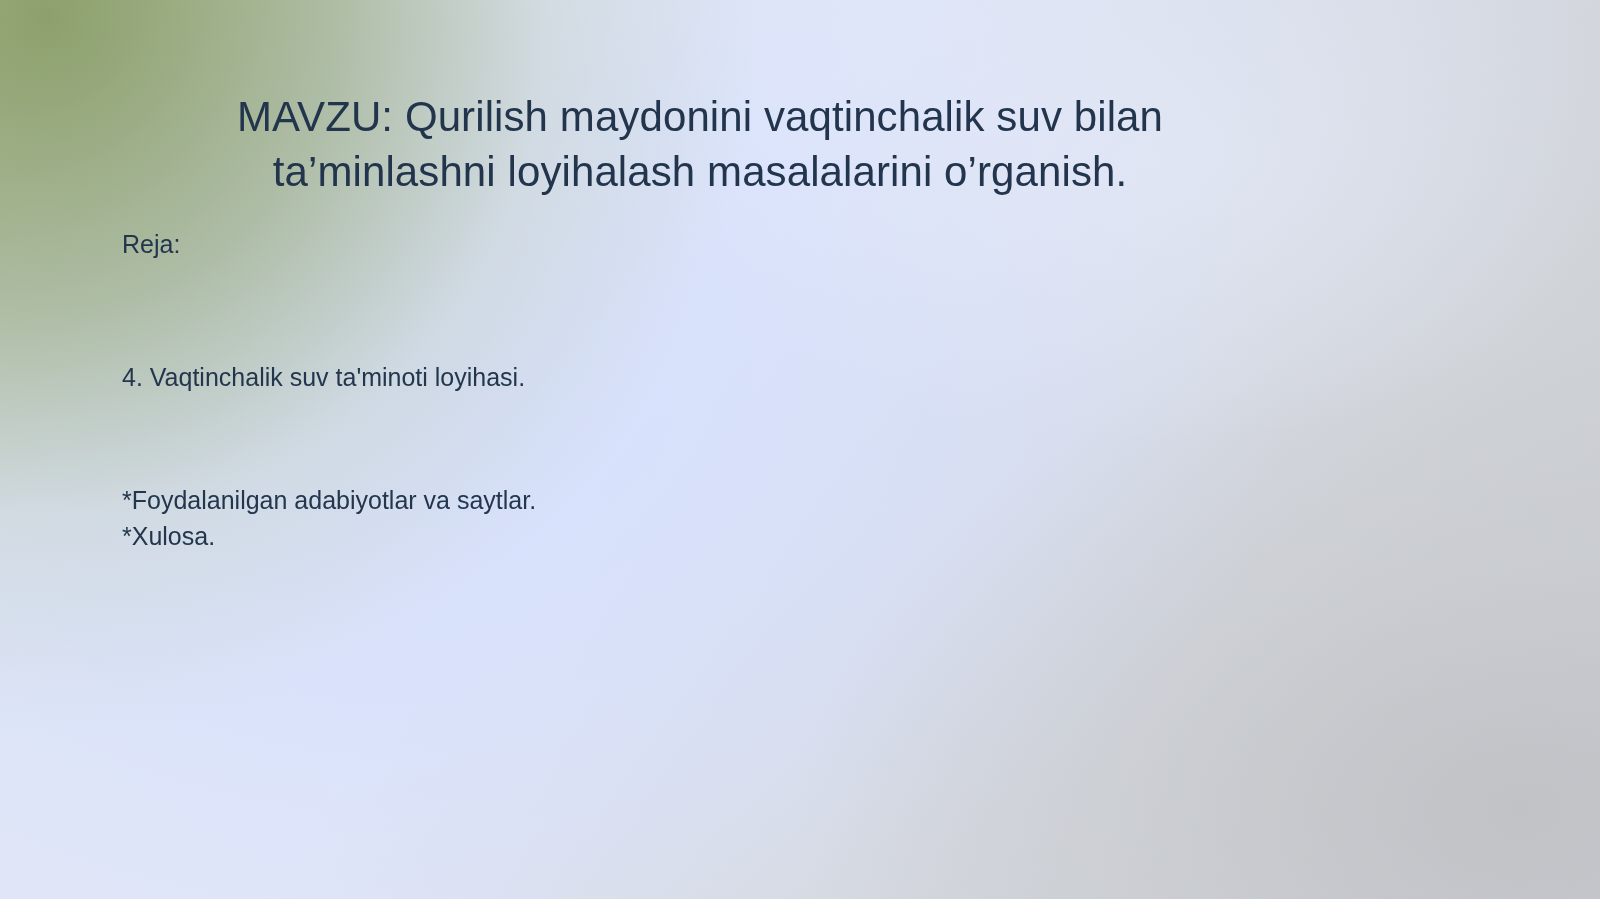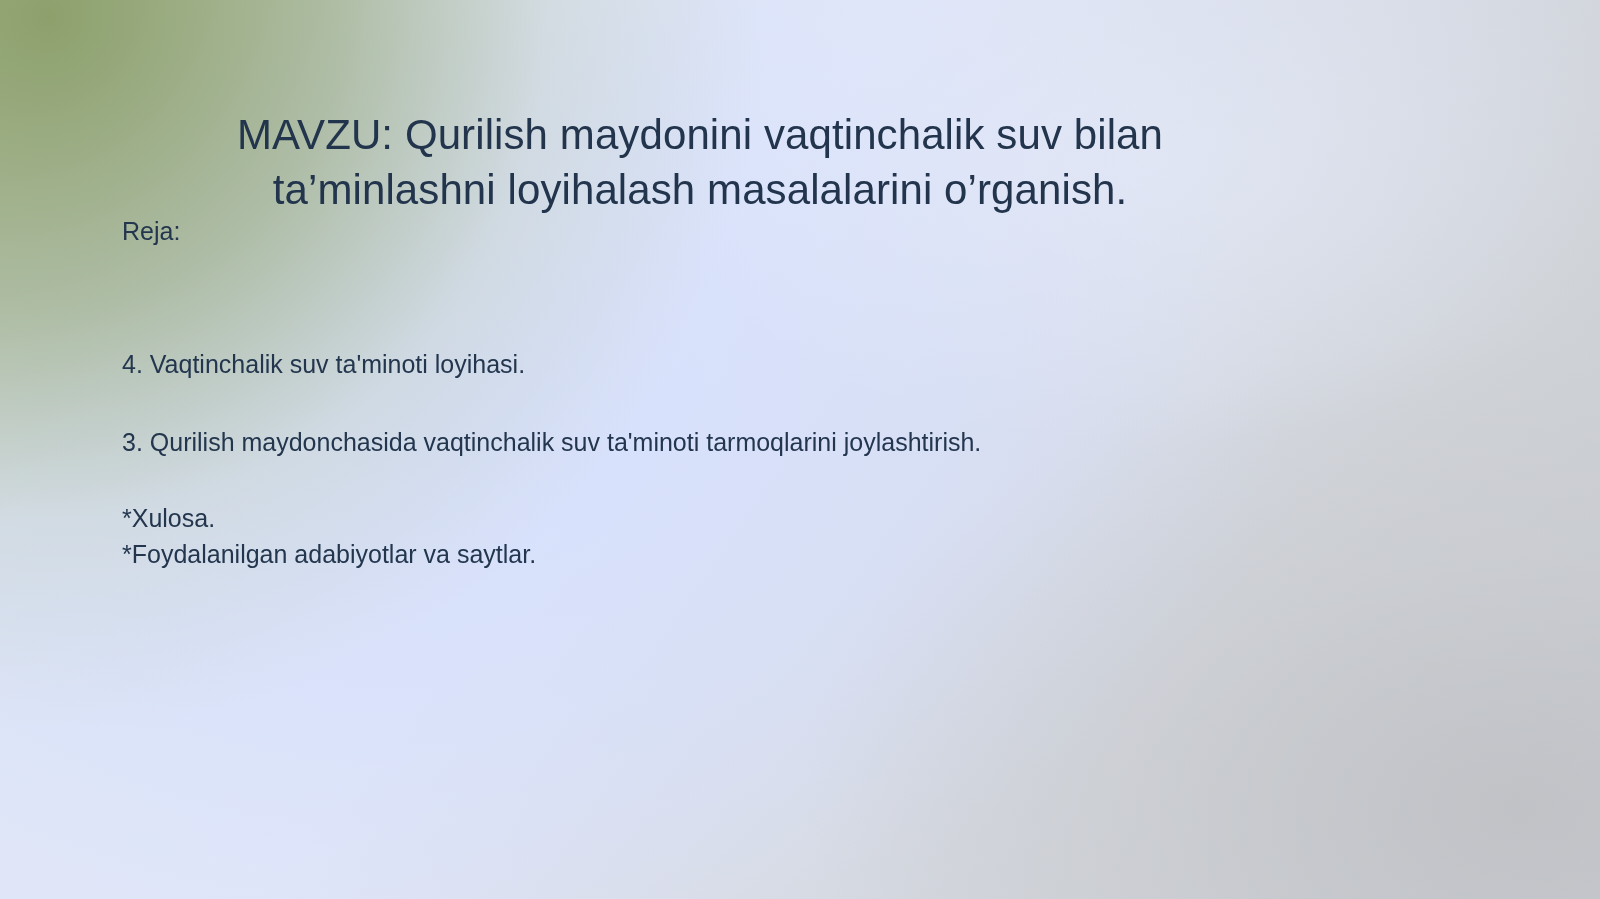--- a/index.html
+++ b/index.html
@@ -51,35 +51,35 @@
   .content {
     position: relative;
     z-index: 2;
     width: 100%;
     height: 100%;
   }
 
   .slide-title {
     position: absolute;
     left: 120px;
-    top: 108px;
+    top: 90px;
     width: 1160px;
     text-align: center;
     color: #22354d;
     font-size: 42px;
     line-height: 1.30;
     font-weight: 400;
     letter-spacing: 0.1px;
     white-space: pre-line;
   }
 
   .body-block {
     position: absolute;
     left: 122px;
-    top: 216px;
+    top: 229px;
     width: 1290px;
     color: #22354d;
   }
 
   .body-line {
     font-size: 25px;
     line-height: 1.25;
     font-weight: 400;
     color: #23364e;
     white-space: pre;
@@ -110,23 +110,22 @@
 
       <div class="spacer-lg"></div>
 
 
       <div class="spacer-md"></div>
 
       <div class="body-line">4. Vaqtinchalik suv ta'minoti loyihasi.</div>
 
       <div class="spacer-sm"></div>
 
-      <div class="body-line">3. Qurilish maydonchasida vaqtinchalik suv ta'minoti tarmoqlarini joylashtirish.</div>
 
       <div class="spacer-xs"></div>
 
+      <div class="body-line tight">*Foydalanilgan adabiyotlar va saytlar.</div>
+
       <div class="body-line tight">*Xulosa.</div>
-
-      <div class="body-line tight">*Foydalanilgan adabiyotlar va saytlar.</div>
 
     </div>
   </div>
 </div>
 
 </body></html>

